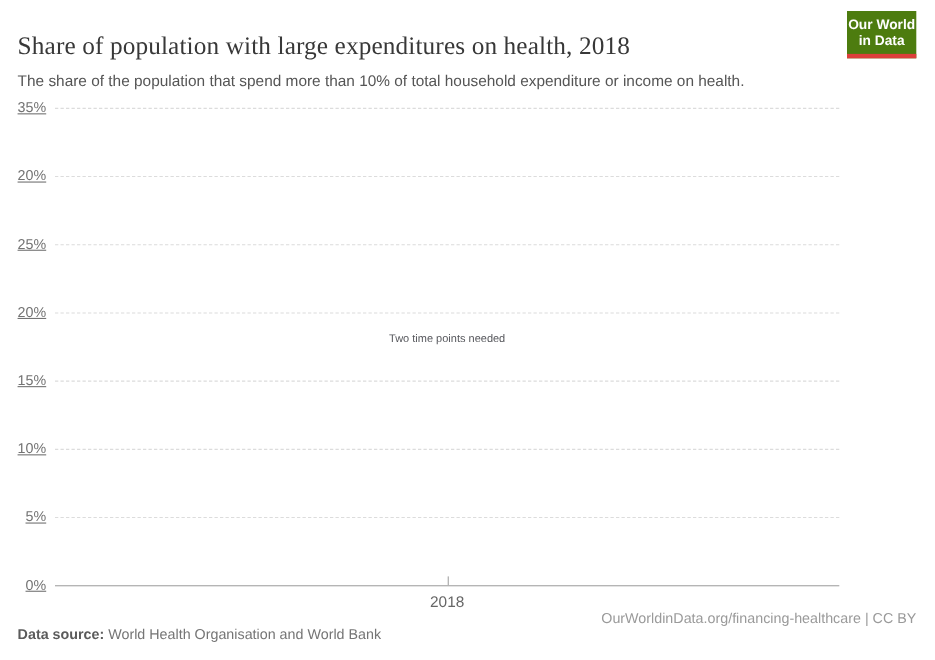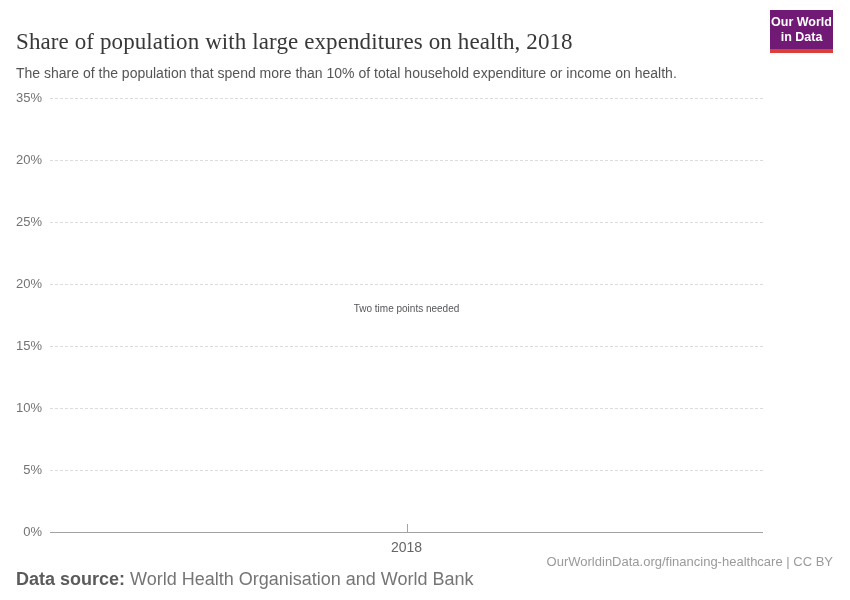--- a/index.html
+++ b/index.html
@@ -35,21 +35,21 @@
     width: 790px;
     font-size: 14px;
     color: #555555;
   }
   #owid-logo {
     position: absolute;
     right: 17px;
     top: 10px;
     width: 63px;
     height: 39px;
-    background: #701a75;
+    background: #4d7c0f;
     border-bottom: 4px solid #dc3f3a;
     color: #ffffff;
     font-size: 12.5px;
     font-weight: 700;
     text-align: center;
     line-height: 15px;
     padding-top: 0;
     display: flex;
     flex-direction: column;
     justify-content: center;
@@ -63,20 +63,21 @@
   }
   .y-tick-label {
     position: absolute;
     left: 0;
     width: 42px;
     height: 16px;
     line-height: 16px;
     text-align: right;
     font-size: 13px;
     color: #737373;
+    text-decoration: underline;
   }
   .gridline {
     position: absolute;
     height: 0;
     border-top: 1px dashed #dcdcdc;
   }
   .gridline.axis-zero {
     border-top: 1px solid #a3a3a3;
   }
   .x-tick-mark {
@@ -96,21 +97,21 @@
     text-align: center;
     font-size: 10px;
     color: #55565b;
   }
 
   
   #footer-source {
     position: absolute;
     left: 16px;
     top: 569px;
-    font-size: 18px;
+    font-size: 13px;
     color: #757575;
   }
   #footer-source .src-label {
     font-weight: 700;
     color: #5b5b5b;
   }
   #footer-attribution {
     position: absolute;
     right: 17px;
     top: 554px;

